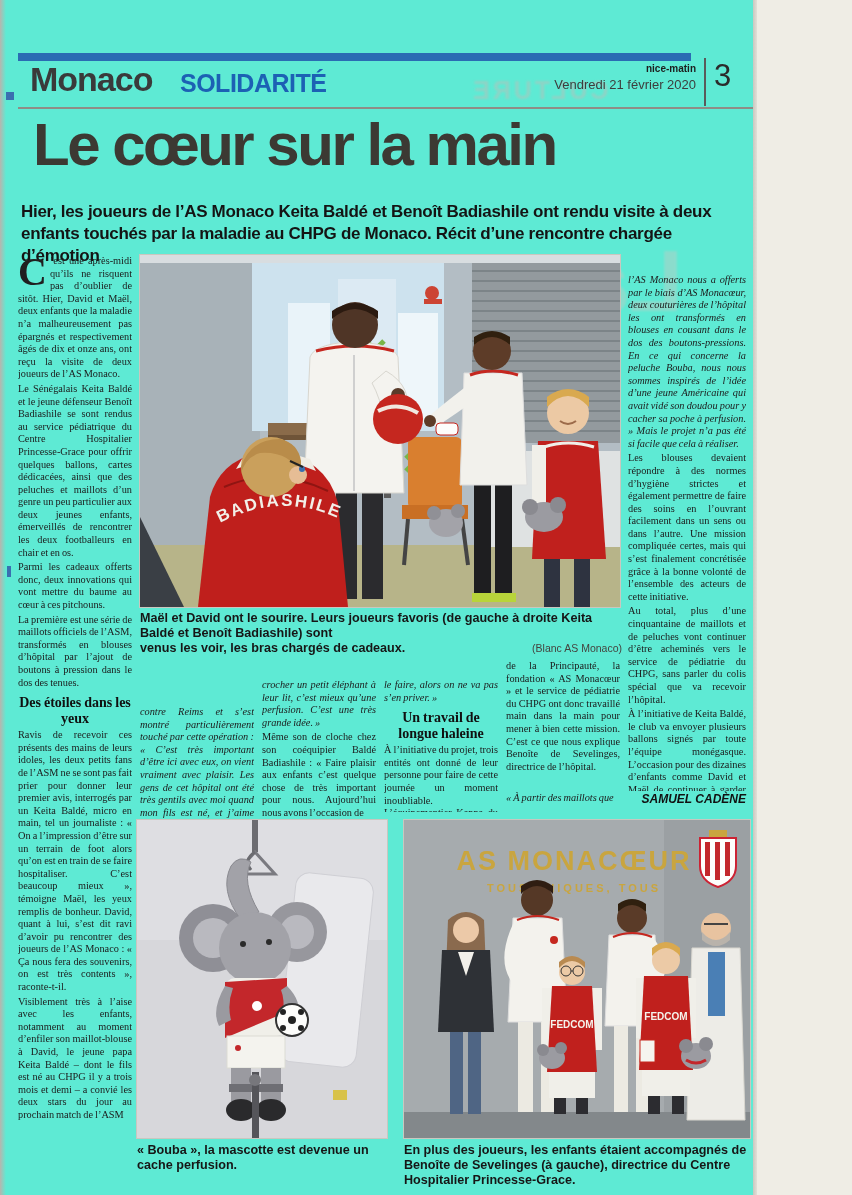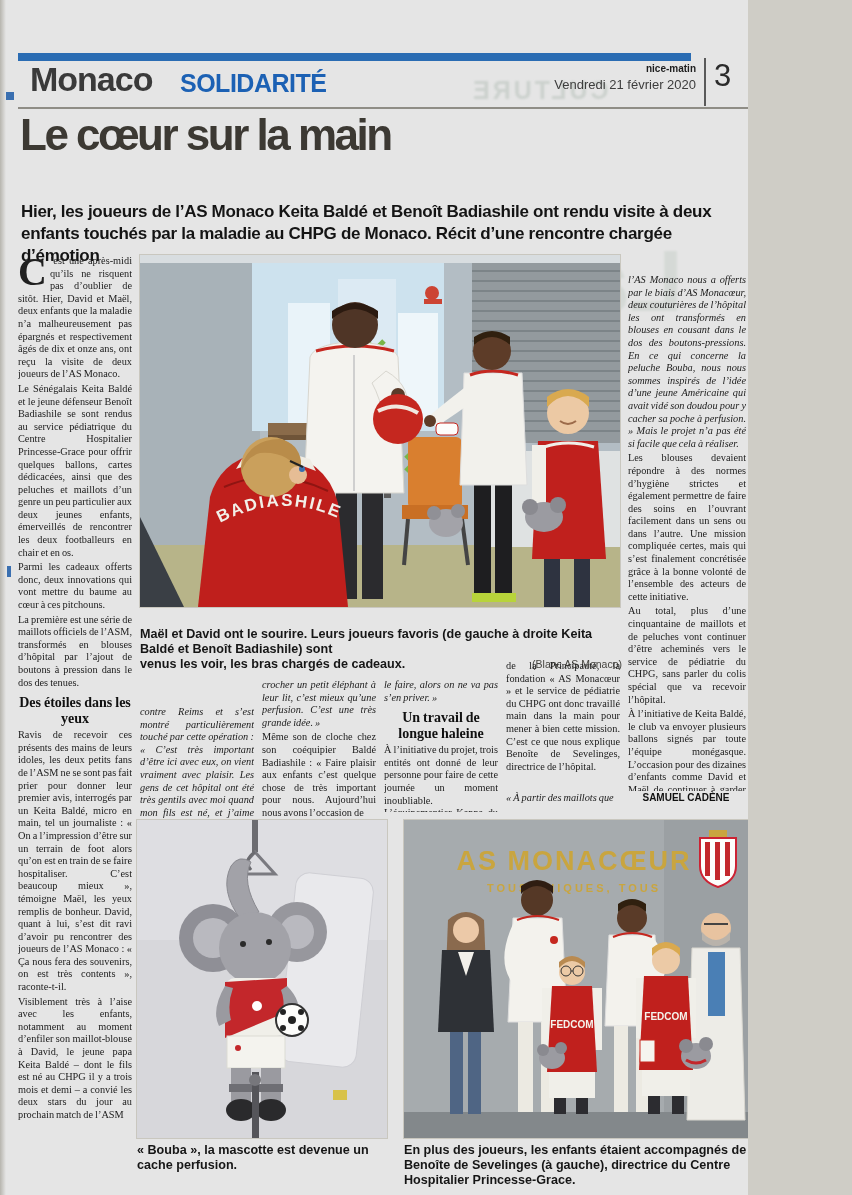--- a/index.html
+++ b/index.html
@@ -1,16 +1,16 @@
 <!DOCTYPE html>
 <html lang="fr"><head>
 <meta charset="utf-8">
 <style>
   html,body{margin:0;padding:0;background:#cfcdc6;}
-  .page{position:relative;width:748px;height:1195px;background:#e5e5e5;overflow:hidden;
+  .page{position:relative;width:852px;height:1195px;background:#5eead4;overflow:hidden;
         font-family:"Liberation Serif",serif;color:#1b1b1b;}
   .page::before{content:"";position:absolute;left:0;top:0;width:6px;height:100%;
         background:linear-gradient(90deg,#b7b5ae,rgba(183,181,174,0));z-index:5;}
   .crease{position:absolute;left:753px;top:0;width:4px;height:100%;
         background:linear-gradient(90deg,#c9c7bf,#e2e0d8);z-index:4;}
   .edge-strip{position:absolute;left:757px;top:0;width:95px;height:100%;background:#efede5;z-index:3;}
 
   
   .topbar{position:absolute;left:18px;top:53px;width:673px;height:8px;background:#2a6cb3;}
   .section-name{position:absolute;left:30px;top:60px;font-family:"Liberation Sans",sans-serif;
@@ -20,52 +20,52 @@
   .masthead-block{position:absolute;left:540px;top:61px;width:156px;text-align:right;
         font-family:"Liberation Sans",sans-serif;}
   .masthead{font-weight:bold;font-size:10px;color:#1d1d1d;line-height:16px;}
   .issue-date{font-size:13px;color:#3d3d3d;line-height:16px;}
   .pagenum-rule{position:absolute;left:704px;top:58px;width:2px;height:48px;background:#5a5a5a;}
   .pagenum{position:absolute;left:714px;top:58px;font-family:"Liberation Sans",sans-serif;
         font-size:31px;color:#2b2b2b;}
   .header-rule{position:absolute;left:18px;top:107px;width:737px;height:2px;background:#8f8d86;}
 
   
-  .headline{position:absolute;left:20px;top:110px;font-family:"Liberation Sans",sans-serif;
-        font-weight:bold;font-size:44px;letter-spacing:-2.5px;color:#3c3933;}
+  .headline{position:absolute;left:33px;top:110px;font-family:"Liberation Sans",sans-serif;
+        font-weight:bold;font-size:60px;letter-spacing:-2.5px;color:#3c3933;}
   .standfirst{position:absolute;left:21px;top:201px;width:714px;font-family:"Liberation Sans",sans-serif;
         font-weight:bold;font-size:17px;letter-spacing:-0.3px;line-height:22px;color:#141414;}
 
   
   .col{position:absolute;width:114px;overflow:hidden;font-size:10.3px;line-height:12.6px;
         text-align:justify;hyphens:auto;-webkit-hyphens:auto;word-spacing:-0.5px;}
   .col p{margin:0 0 2px 0;}
   .col .ital{font-style:italic;margin-top:19px;}
   .dropcap{float:left;font-family:"Liberation Serif",serif;font-weight:bold;font-size:40px;
         line-height:32px;margin:1px 3px 0 0;color:#202020;}
   .subhead{font-family:Liberation Serif, serif;font-weight:bold;font-size:14px;
         line-height:15.5px;margin:6px 0 3px 0;color:#101010;text-align:center;}
-  .byline{position:absolute;left:626px;top:792px;width:120px;text-align:center;
-        font-family:"Liberation Sans",sans-serif;font-weight:bold;font-size:10px;color:#111;}
+  .byline{position:absolute;left:626px;top:792px;width:120px;text-align:right;
+        font-family:"Liberation Sans",sans-serif;font-weight:bold;font-size:12px;color:#111;font-style:italic;}
 
   #col1{left:18px;top:255px;height:940px;}
   #col2{left:140px;top:687px;height:158px;}
   #col3{left:262px;top:660px;height:158px;}
   #col4{left:384px;top:660px;height:152px;}
   #col5{left:506px;top:660px;height:152px;}
   #col6{left:628px;top:255px;height:536px;width:118px;}
 
   
   .photo{position:absolute;box-shadow:0 0 0 1px #c9c7bf;}
   #photo-main{left:140px;top:255px;width:480px;height:352px;}
   #photo-bouba{left:137px;top:820px;width:250px;height:318px;}
   #photo-group{left:404px;top:820px;width:346px;height:318px;}
   .caption{position:absolute;font-family:"Liberation Sans",sans-serif;font-weight:bold;
         font-size:12.6px;line-height:15px;color:#161616;}
-  #caption-main{left:140px;top:611px;width:482px;margin-top:16px;}
+  #caption-main{left:140px;top:611px;width:482px;}
   #caption-main .cap2row{display:flex;justify-content:space-between;align-items:center;}
   .credit{font-weight:normal;font-size:10.5px;color:#45443f;white-space:nowrap;}
   #caption-bouba{left:137px;top:1143px;width:252px;}
   #caption-group{left:404px;top:1143px;width:346px;}
 
   
   .bleed{position:absolute;transform:scaleX(-1);font-family:"Liberation Sans",sans-serif;
         font-weight:bold;color:#b7c1ba;opacity:.55;filter:blur(1px);pointer-events:none;}
   #bleed-top{left:470px;top:76px;font-size:25px;letter-spacing:3px;}
   #bleed-side{left:580px;top:230px;font-size:88px;opacity:.45;color:#c2ccc4;}

